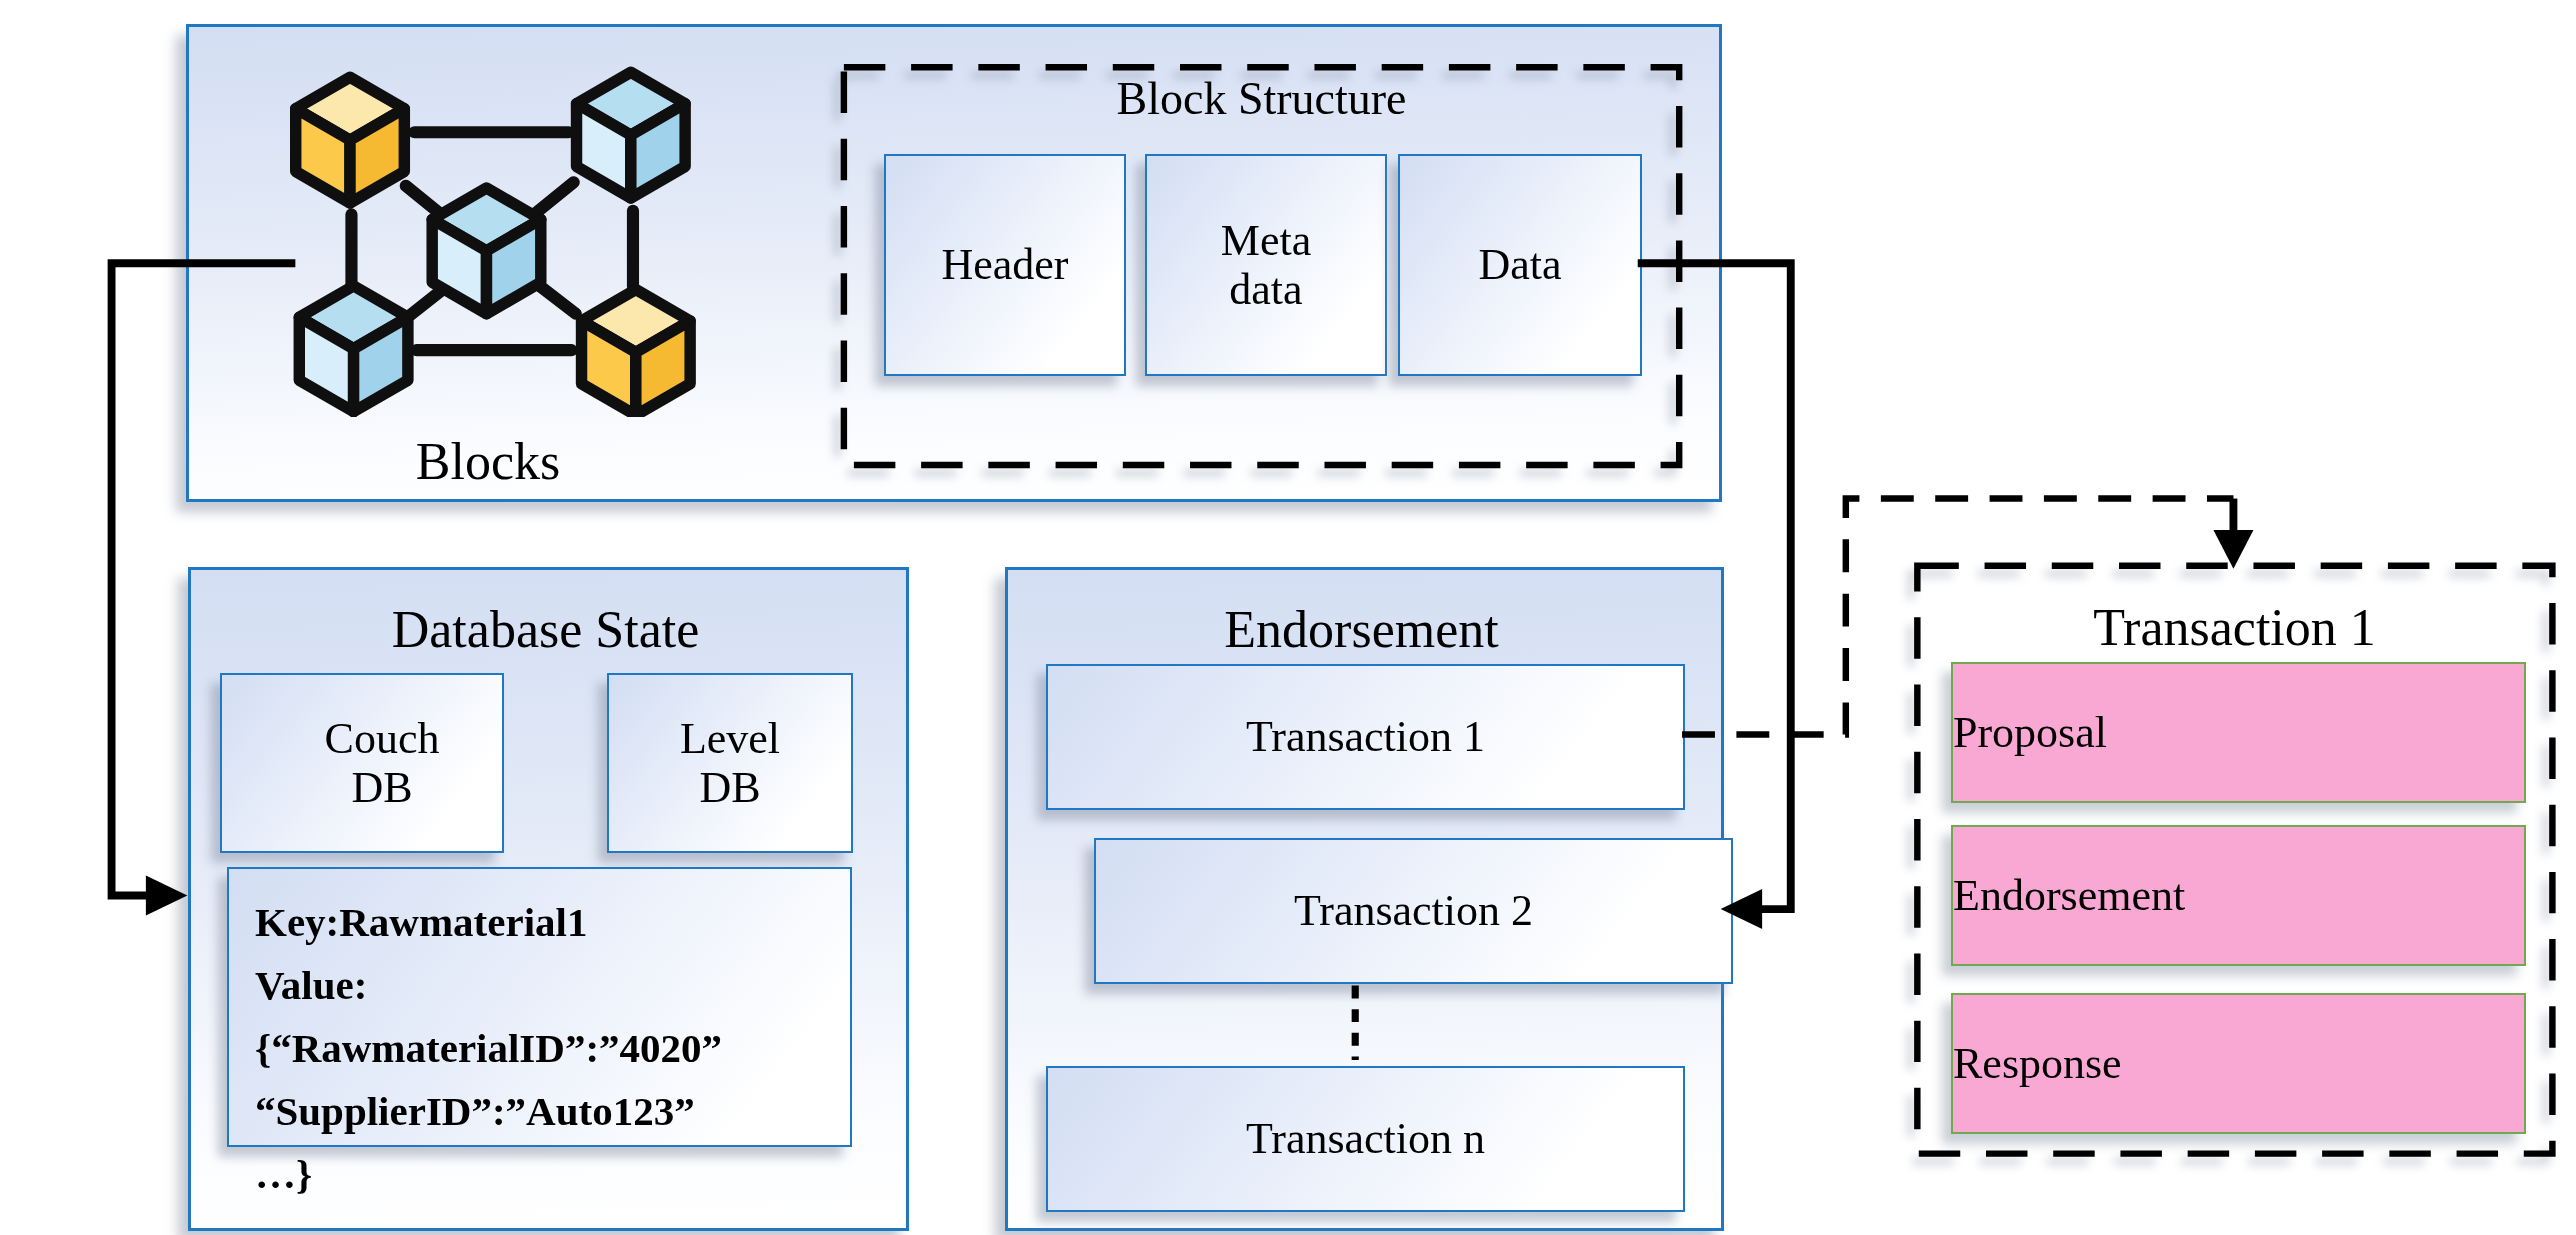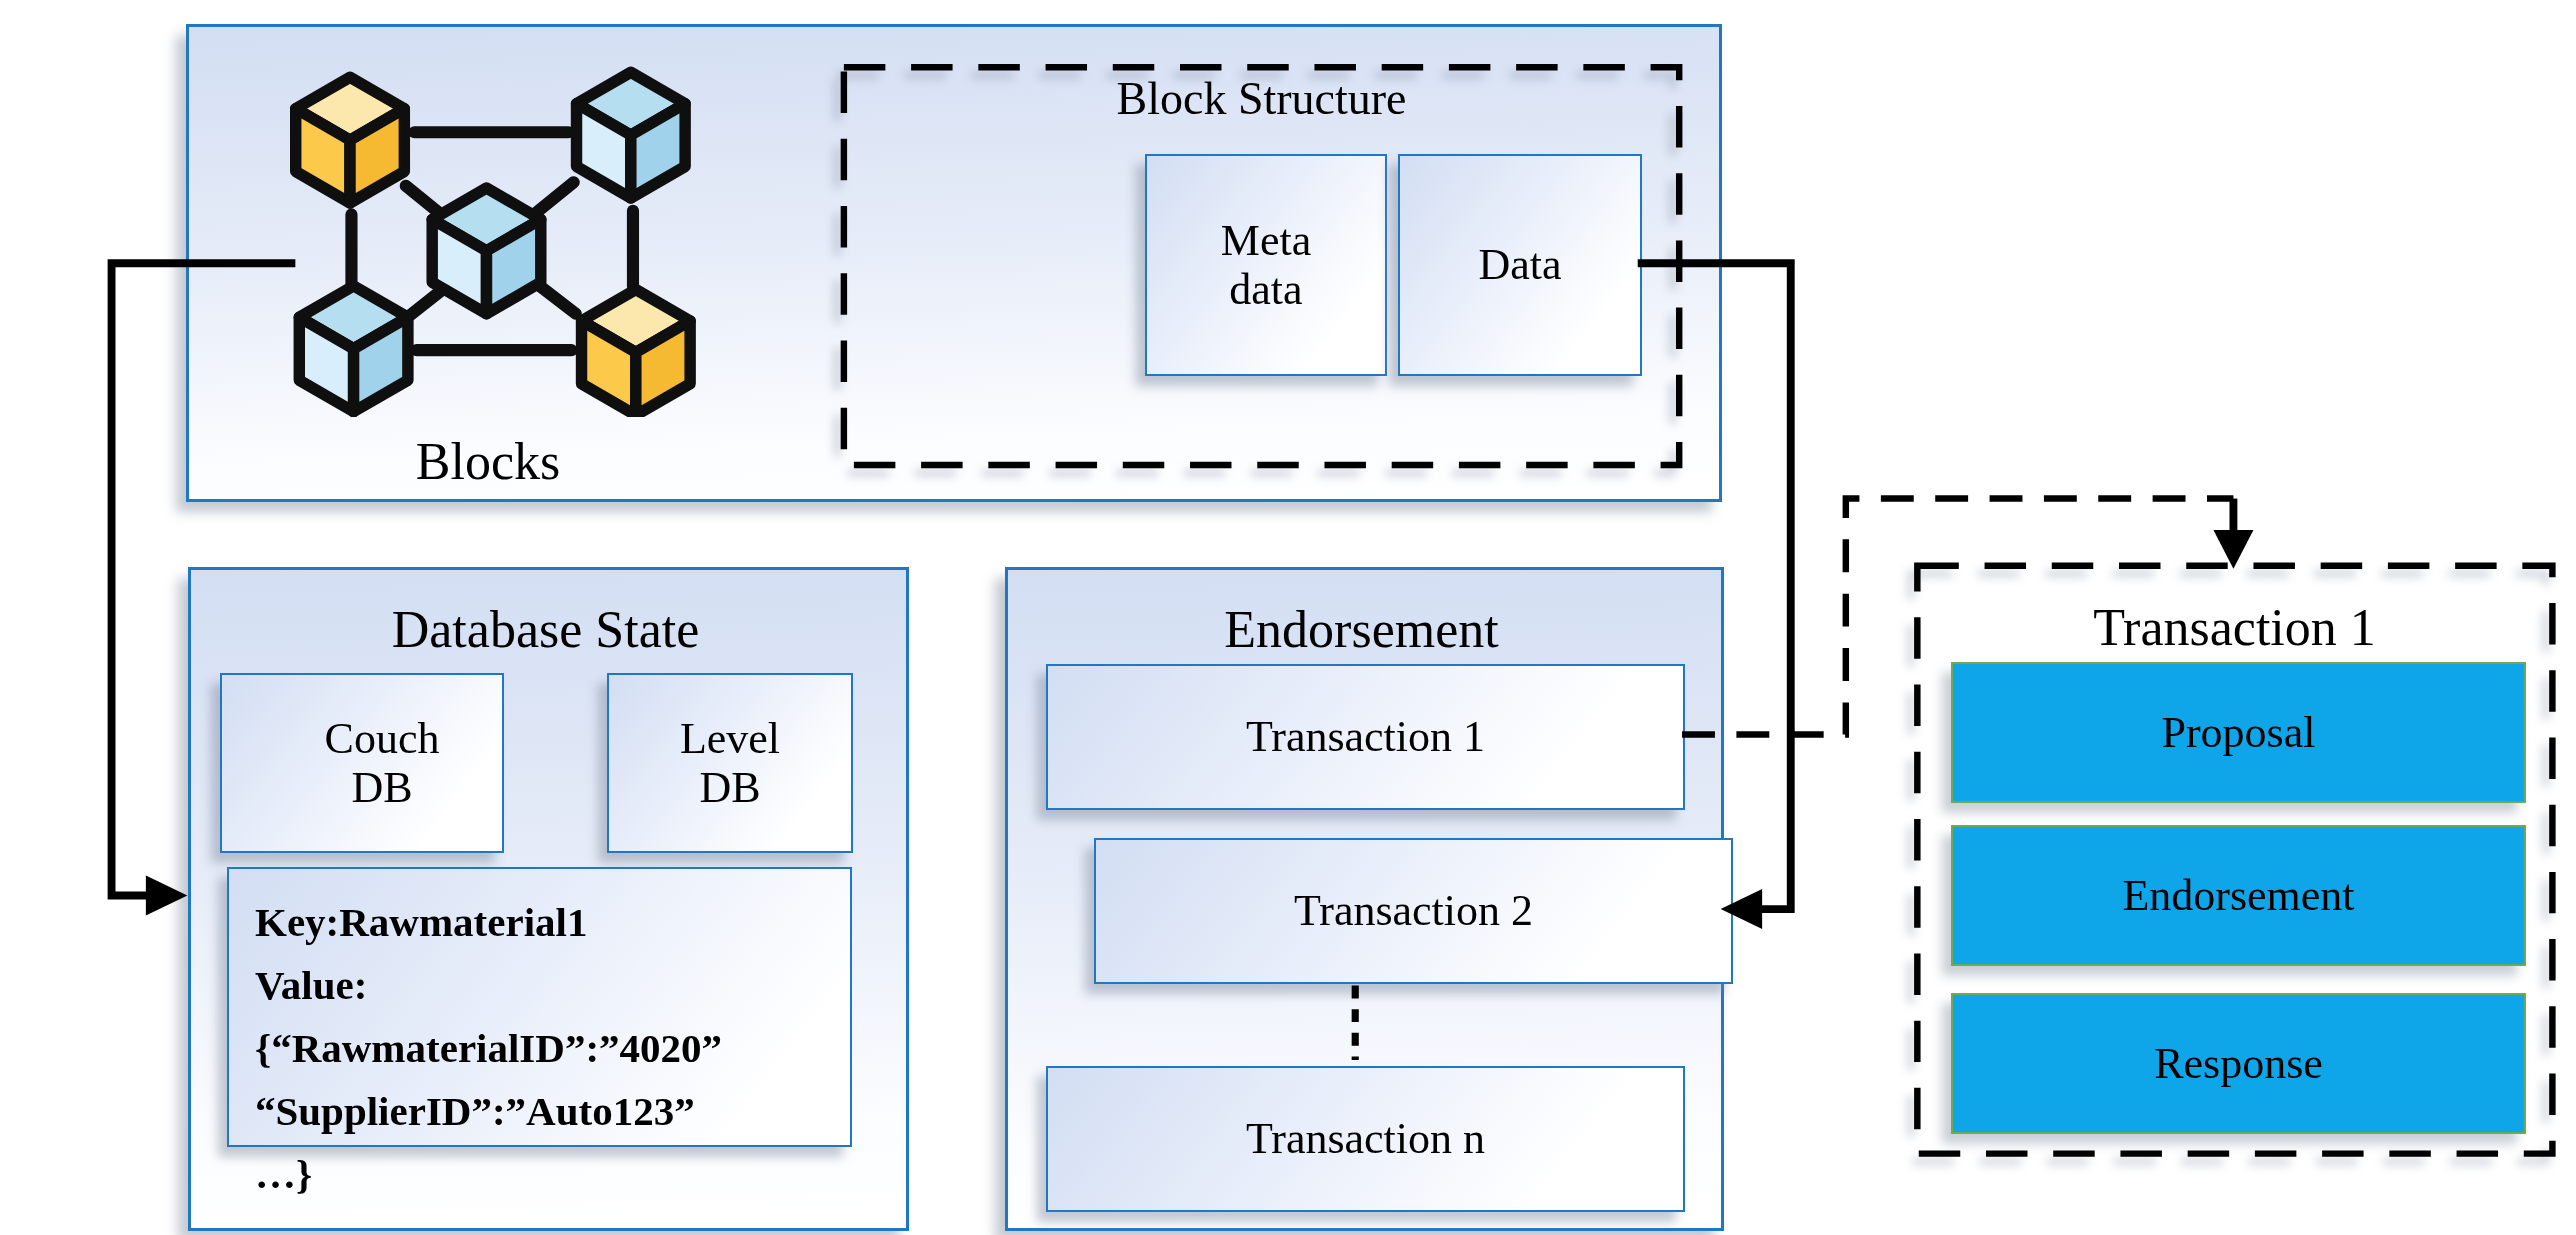--- a/index.html
+++ b/index.html
@@ -5,23 +5,23 @@
   html,body{margin:0;padding:0;background:#ffffff;}
   #page{position:relative;width:2576px;height:1236px;background:#ffffff;overflow:hidden;
         font-family:"Liberation Serif","DejaVu Serif",serif;color:#000;}
   .container{position:absolute;border:3.6px solid #2277c3;
              background:linear-gradient(178deg,#d3def3 0%,#e6ecf8 45%,#fcfdff 85%,#ffffff 100%);
              box-shadow:-10px 11.4px 11.4px rgba(125,135,155,.45);}
   .bluebox{position:absolute;border:2.9px solid #2277c3;
            background:linear-gradient(128deg,#d3def3 0%,#e8eefa 40%,#ffffff 80%);
            box-shadow:-8.6px 10px 10px rgba(125,135,155,.45);
            display:flex;align-items:center;justify-content:center;text-align:center;}
-  .greenbox{position:absolute;border:2.9px solid #70a94f;background:#0ea5e9;
+  .greenbox{position:absolute;border:2.9px solid #70a94f;background:#f9a8d4;
             box-shadow:-8.6px 10px 10px rgba(125,135,155,.40);
-            display:flex;align-items:center;justify-content:center;text-align:center;}
+            display:flex;align-items:center;text-align:center;}
   .label{font-size:44px;line-height:1.12;white-space:pre-line;}
   .title{position:absolute;text-align:center;font-size:52px;line-height:1.1;}
   .bs-title{font-size:46px;}
   .record{position:absolute;left:227px;top:867px;width:625px;height:280px;border:2.9px solid #2277c3;
           background:linear-gradient(128deg,#d3def3 0%,#e8eefa 45%,#ffffff 85%);
           box-shadow:-8.6px 10px 10px rgba(125,135,155,.45);box-sizing:border-box;
           padding:21.5px 14.3px 0 26px;font-weight:bold;}
   .record-line{font-size:41px;line-height:63px;white-space:nowrap;}
   #overlay{position:absolute;left:0;top:0;width:2576px;height:1236px;pointer-events:none;}
   .dashedrect{filter:drop-shadow(-9px 11px 7px rgba(125,135,155,.40));}
@@ -68,20 +68,23 @@
       <g transform="translate(512,410)">
         <path d="M0,-88 L76,-44 L0,0 L-76,-44 Z" fill="#fce8ad"></path>
         <path d="M-76,-44 L0,0 L0,88 L-76,44 Z" fill="#fcc94b"></path>
         <path d="M76,-44 L0,0 L0,88 L76,44 Z" fill="#f5ba32"></path>
       </g>
     </g>
   </svg>
   <div class="title" style="left:345px;top:433px;width:286px;">Blocks</div>
 
   <div class="title bs-title" style="left:844px;top:74px;width:835px;">Block Structure</div>
+  <div class="bluebox" style="left:884px;top:154px;width:238px;height:218px;">
+    <span class="label">Header</span>
+  </div>
   <div class="bluebox" style="left:1145px;top:154px;width:238px;height:218px;">
     <span class="label">Meta
 data</span>
   </div>
   <div class="bluebox" style="left:1398px;top:154px;width:240px;height:218px;">
     <span class="label">Data</span>
   </div>
 
   <div class="container" style="left:188px;top:567px;width:715px;height:658px;"></div>
   <div class="title" style="left:188px;top:601px;width:715px;">Database State</div>

